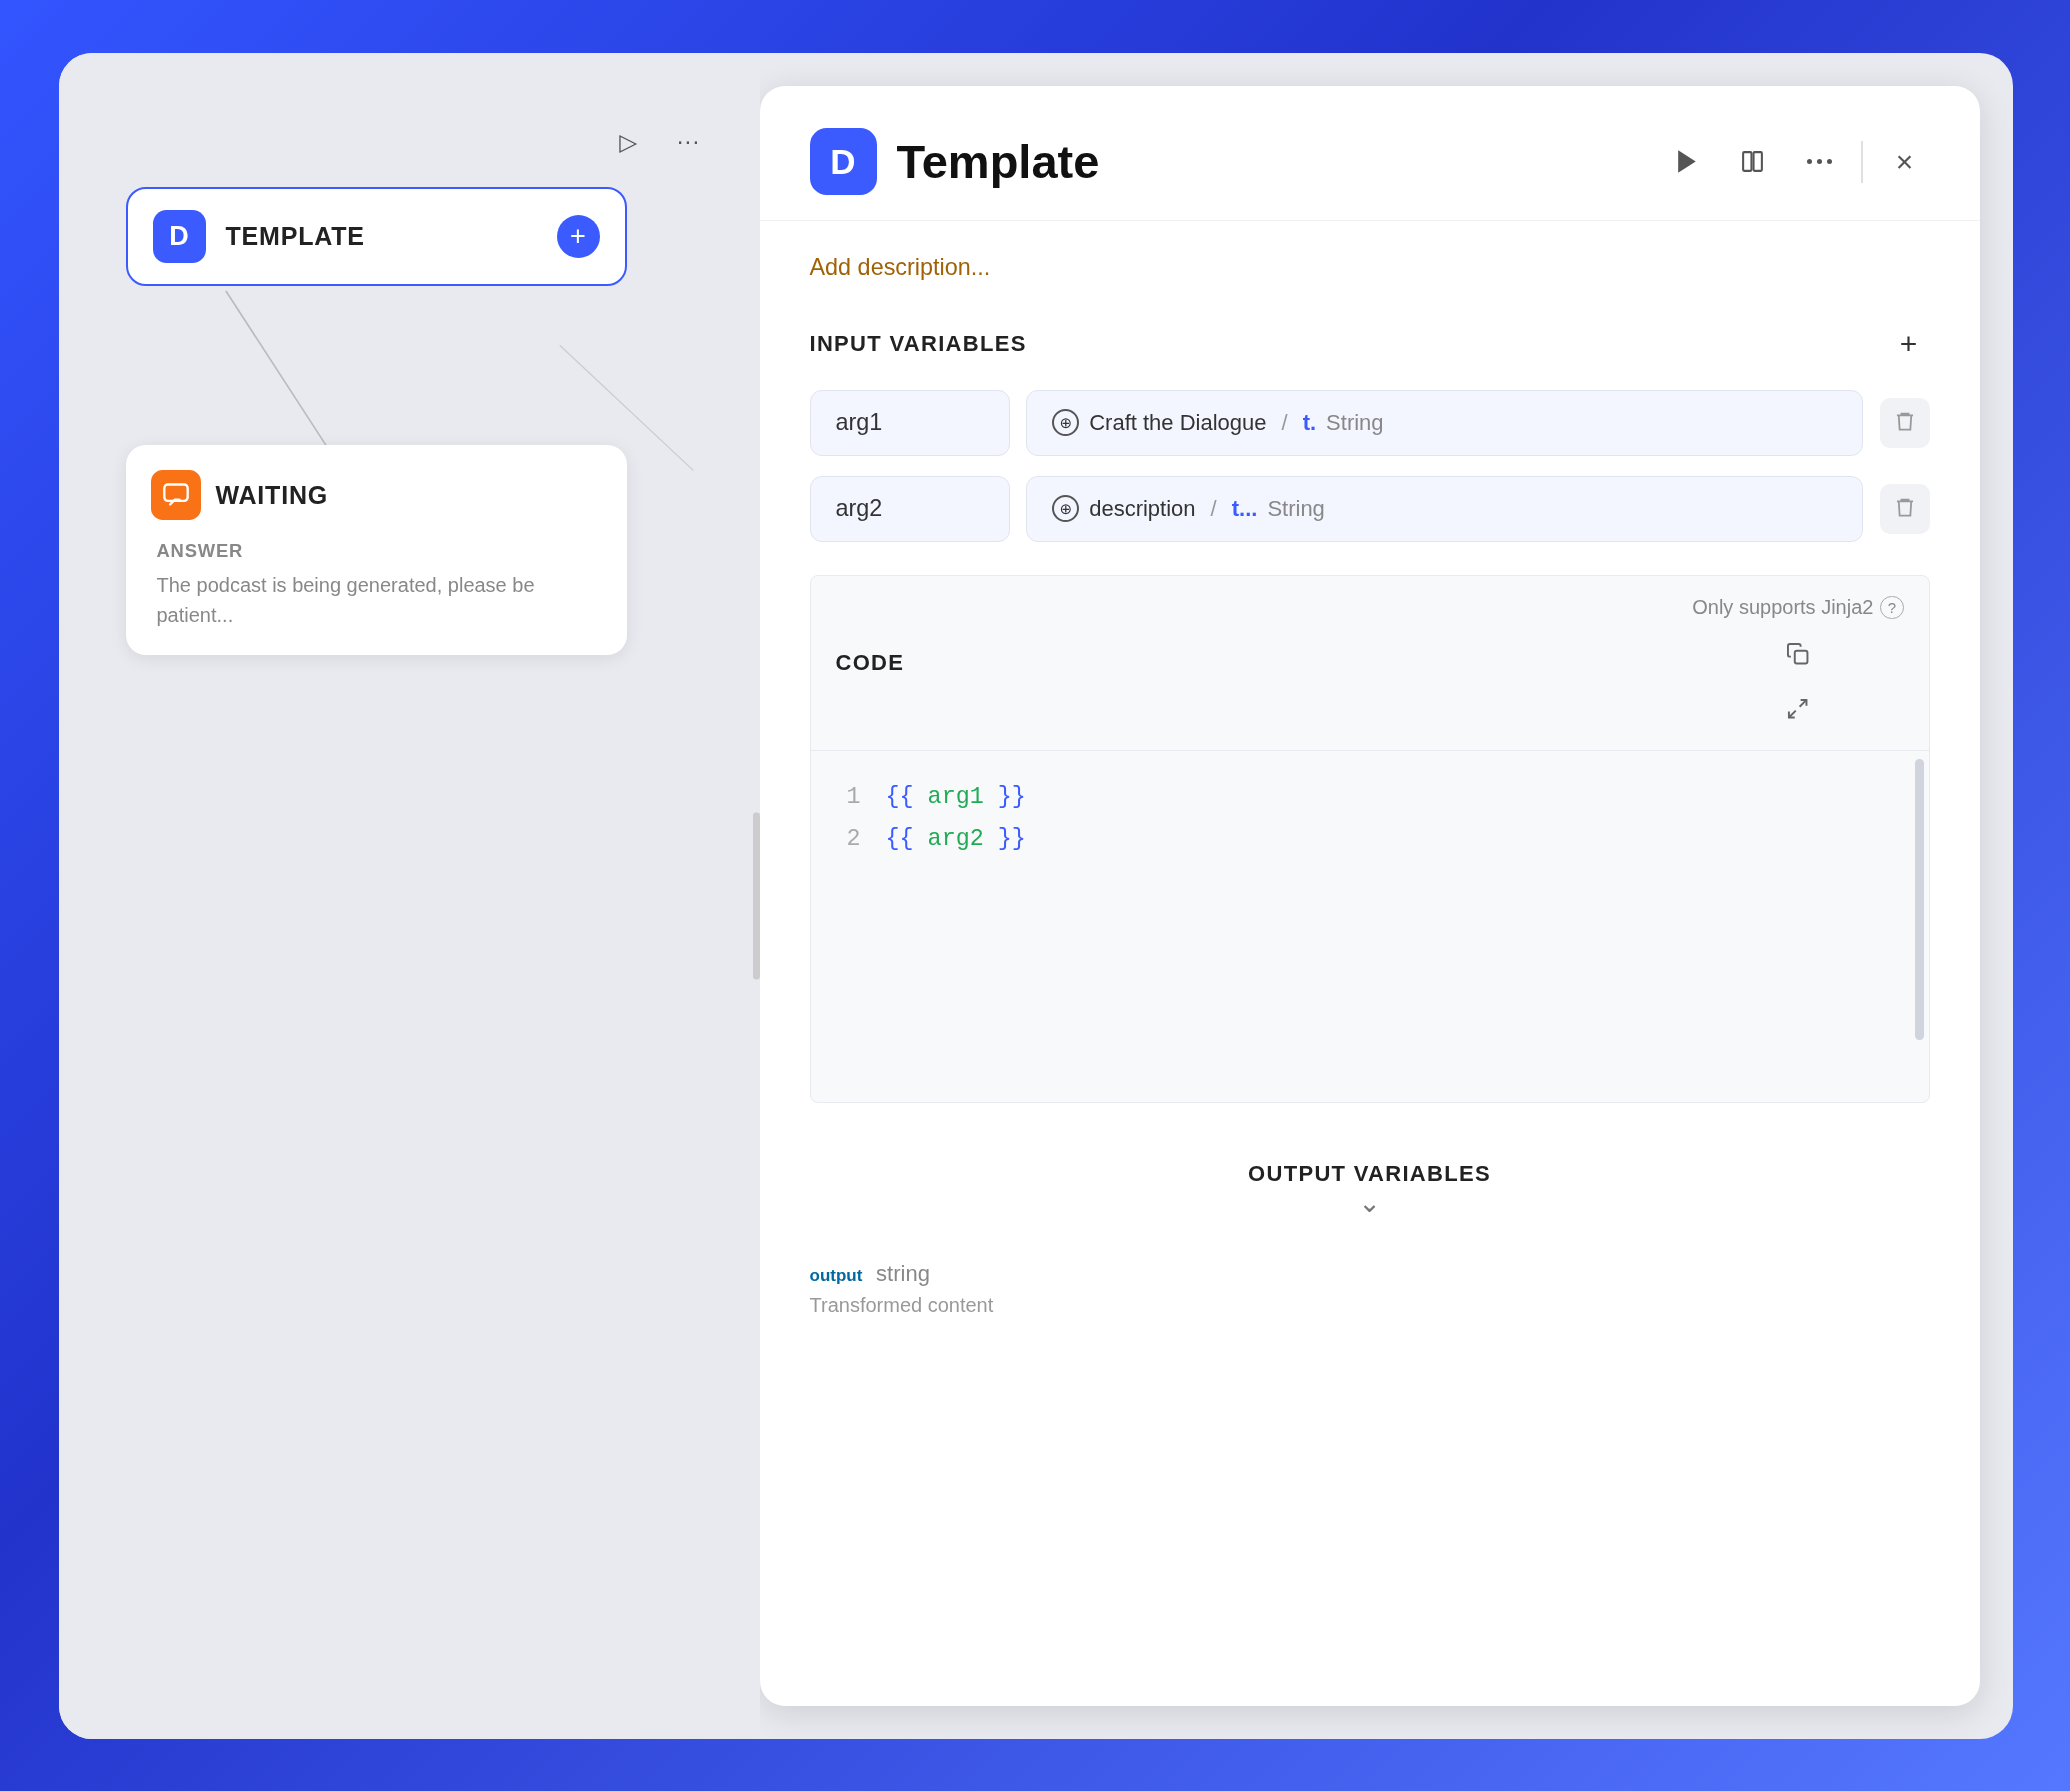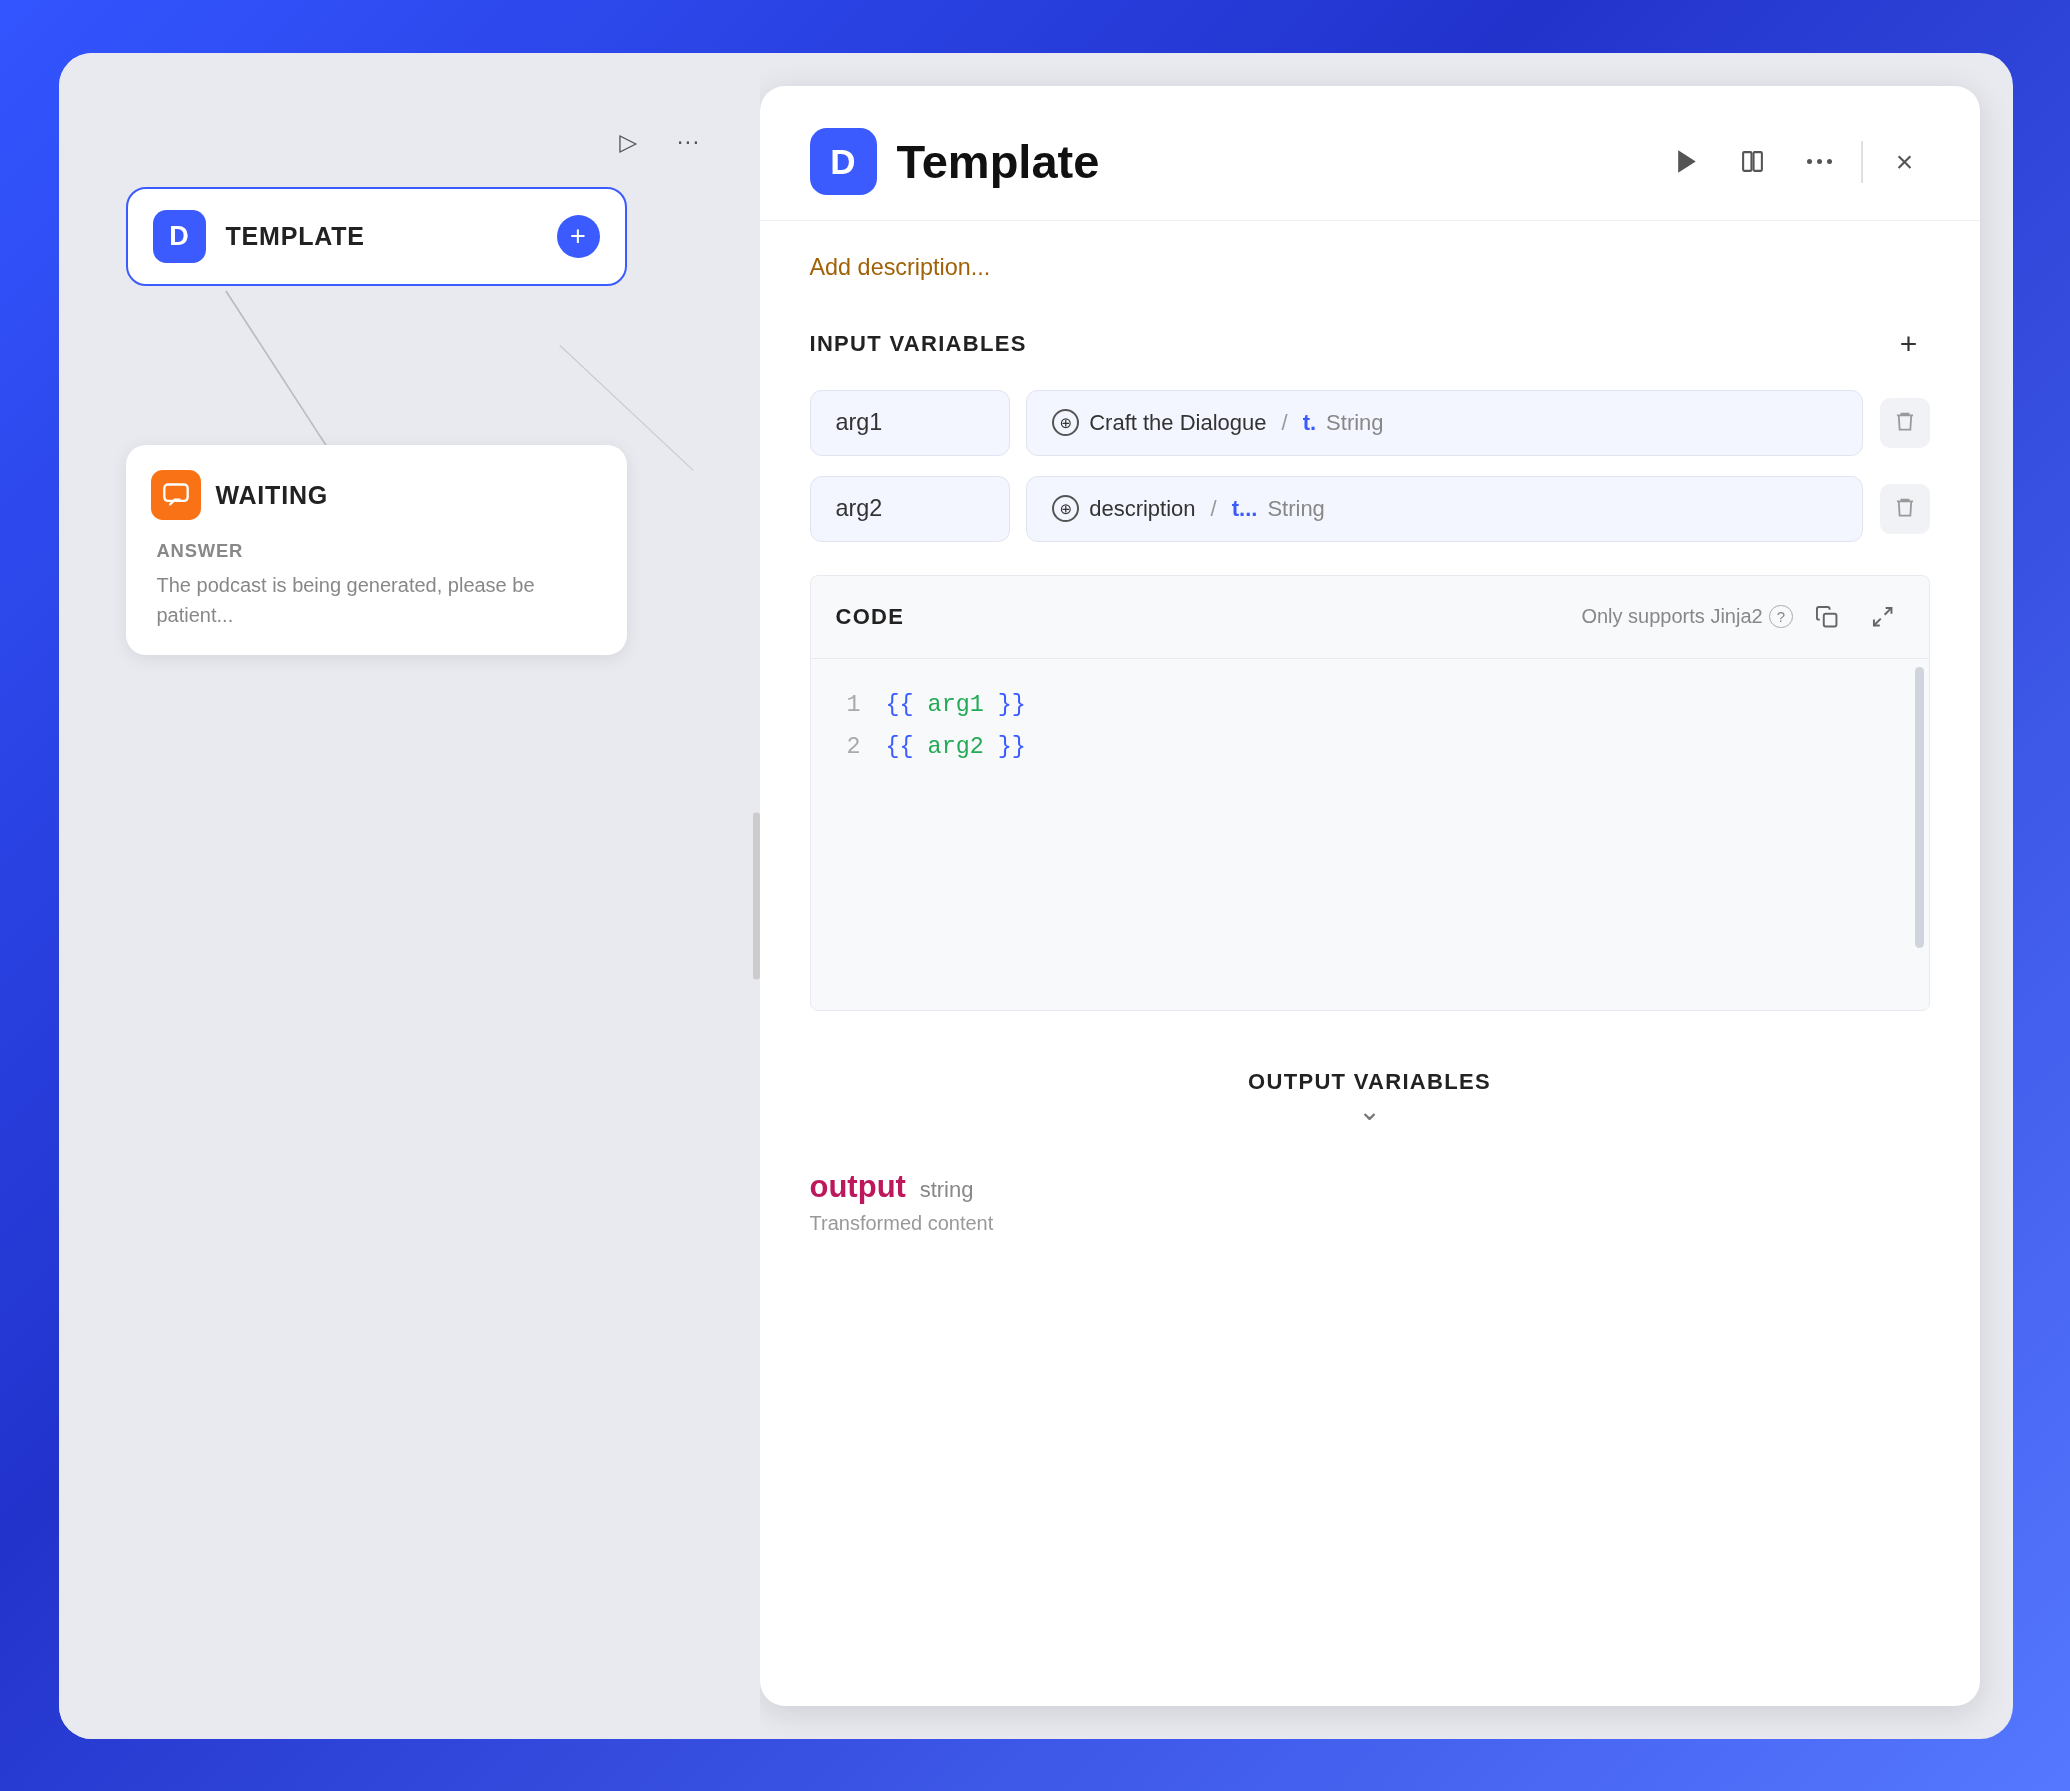--- a/index.html
+++ b/index.html
@@ -389,23 +389,25 @@
 
     .code-title {
       font-size: 22px;
       font-weight: 800;
       color: #222;
       letter-spacing: 1.3px;
     }
 
     .code-header-right {
       display: flex;
+      align-items: center;
       gap: 13.4px;
       color: #888;
       font-size: 20px;
+      flex-direction: column;
     }
 
     .code-jinja-info {
       display: flex;
       align-items: center;
       gap: 6.7px;
     }
 
     .info-circle {
       width: 23.4px;
@@ -492,23 +494,23 @@
       padding: 16.7px 0;
       margin-bottom: 16.7px;
       flex-direction: column;
     }
 
     .output-row {
       padding: 8.3px 0;
     }
 
     .output-name {
-      font-size: 31px;
+      font-size: 17px;
       font-weight: 700;
-      color: #be185d;
+      color: #0369a1;
     }
 
     .output-type {
       font-size: 22px;
       color: #888;
       margin-left: 10px;
       font-weight: 400;
     }
 
     .output-desc {

